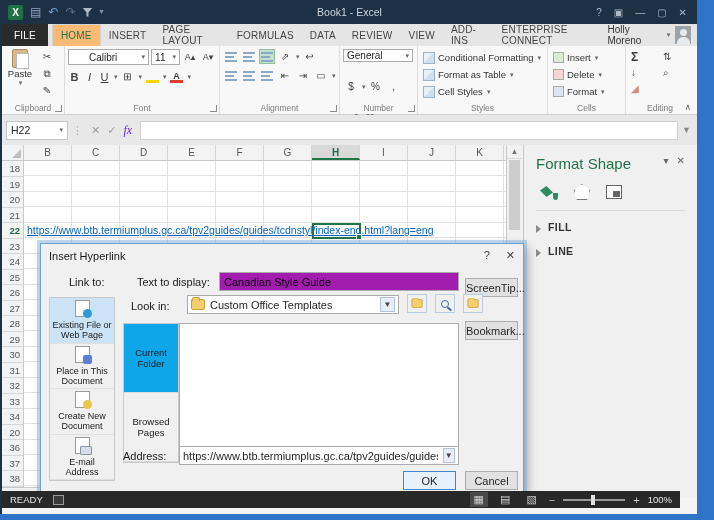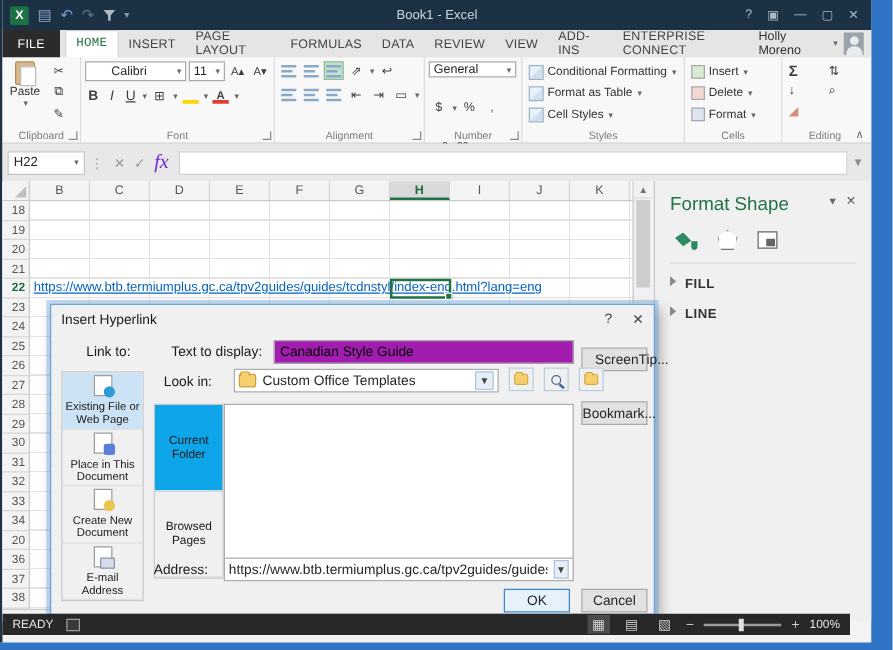--- a/index.html
+++ b/index.html
@@ -14,21 +14,21 @@
   .qat .g { font-size:12px; line-height:1; }
   .g.save { color:#8fa3c9; } .g.undo { color:#6d9fd8; } .g.redo { color:#5e6f82; }
   .funnel { width:10px; height:9px; background:#aeb9c6; clip-path:polygon(0 0,100% 0,60% 55%,60% 100%,40% 100%,40% 55%); }
   .tb-title { position:absolute; left:0; right:0; text-align:center; font-size:10.5px; pointer-events:none; }
   .tb-ctrls { margin-left:auto; display:flex; gap:12px; padding-right:10px; font-size:10px; color:#aeb9c6; }
 
   
   .tabstrip { position:absolute; left:0; top:24px; right:0; height:22px; background:#e5e5e5; display:flex; align-items:stretch; font-size:10px; }
   .tab { padding:0 8px; display:flex; align-items:center; color:#444; letter-spacing:.2px; }
   .tab.file { background:#2b2b2b; color:#fff; padding:0 12px; margin-right:4px; }
-  .tab.sel { background:#ffffff; color:#217346; border:1px solid #d4d4d4; border-bottom:none;font-family:Liberation Mono, monospace; }
+  .tab.sel { background:#fdba74; color:#217346; border:1px solid #d4d4d4; border-bottom:none; }
   .account { margin-left:auto; display:flex; align-items:center; gap:5px; padding-right:6px; color:#333; font-size:10px; }
   .avatar { width:17px; height:18px; background:#9aa2aa; position:relative; overflow:hidden; }
   .avatar::before { content:""; position:absolute; left:5px; top:3px; width:7px; height:7px; border-radius:50%; background:#e8eaec; }
   .avatar::after { content:""; position:absolute; left:2px; top:11px; width:13px; height:8px; border-radius:6px 6px 0 0; background:#e8eaec; }
 
   
   .ribbon { position:absolute; left:0; top:46px; right:0; height:69px; background:#f8f8f8; border-bottom:1px solid #cfcfcf; display:flex; }
   .grp { position:relative; border-right:1px solid #dcdcdc; padding:3px 3px 13px 3px; }
   .grp-label { position:absolute; bottom:1px; left:0; right:0; text-align:center; font-size:8.5px; color:#7a7a7a; }
   .grp.launch::after { content:""; position:absolute; right:2px; bottom:2px; width:6px; height:6px; border-right:1px solid #8a8a8a; border-bottom:1px solid #8a8a8a; }
@@ -72,21 +72,21 @@
 
   .g-edit { width:68px; display:grid; grid-template-columns:1fr 1fr; gap:1px 2px; align-content:start; border-right:none; }
   .g-edit .mini { justify-content:flex-start; padding-left:2px; }
   .sigma { font-size:12px; font-weight:bold; color:#3f3f3f; }
   .collapse { position:absolute; right:6px; bottom:2px; font-size:9px; color:#666; }
 
   
   .fbar { position:absolute; left:0; top:115px; right:0; height:30px; background:#e8e8e8; display:flex; align-items:center; padding:4px 4px; gap:4px; }
   .namebox { width:62px; height:19px; background:#fff; border:1px solid #c6c6c6; display:flex; align-items:center; justify-content:space-between; padding:0 4px; font-size:10.5px; }
   .fbtns { display:flex; align-items:center; gap:7px; color:#9a9a9a; font-size:11px; padding:0 4px; }
-  .fx { font-family:"Liberation Serif", serif; font-style:italic; color:#6d28d9; font-size:16px; }
+  .fx { font-family:"Liberation Serif", serif; font-style:italic; color:#6d28d9; font-size:12px; }
   .finput { flex:1; height:19px; background:#fff; border:1px solid #d0d0d0; }
   .fexp { color:#8a8a8a; font-size:9px; padding-right:2px; }
 
   
   .sheet { position:absolute; left:0; top:145px; width:520px; bottom:17px; background:#fff; }
   .colhead { display:flex; height:16px; background:#f3f3f3; border-bottom:1px solid #c9c9c9; }
   .corner { width:22px; border-right:1px solid #c9c9c9; position:relative; background:#f3f3f3; }
   .corner::after { content:""; position:absolute; right:2px; bottom:2px; border-left:9px solid transparent; border-bottom:9px solid #bfbfbf; }
   .ch { width:48px; border-right:1px solid #d6d6d6; text-align:center; font-size:10px; color:#555; line-height:15px; }
   .ch.sel { background:#d9d9d9; color:#1d6b43; border-bottom:2px solid #217346; font-weight:bold; }
@@ -113,21 +113,21 @@
   .pane-title { font-size:15px; color:#217346; }
   .pane-ctrl { margin-left:auto; color:#666; font-size:10px; display:flex; gap:8px; }
   .pane-icons { display:flex; gap:16px; margin:12px 2px 10px; align-items:center; }
   .bucket { width:20px; height:16px; position:relative; }
   .bucket::before { content:""; position:absolute; left:2px; top:2px; width:13px; height:11px; background:#2e8b61; clip-path:polygon(0 40%,50% 0,100% 60%,50% 100%); }
   .bucket::after { content:""; position:absolute; right:0; bottom:0; width:5px; height:7px; background:#2e8b61; border-radius:0 0 60% 60%; }
   .pentagon { width:16px; height:16px; background:#fff; border:1.5px solid #777; clip-path:polygon(50% 0,100% 38%,82% 100%,18% 100%,0 38%); }
   .sizeic { width:16px; height:14px; border:1.5px solid #666; position:relative; background:#fff; }
   .sizeic::after { content:""; position:absolute; right:1px; bottom:1px; width:7px; height:6px; background:#666; }
   .pane-div { border-top:1px solid #d9d9d9; margin:4px 0 10px; }
-  .pane-sec { display:flex; align-items:flex-start; gap:7px; font-size:10.5px; font-weight:bold; color:#333; letter-spacing:.4px; margin-bottom:12px; }
+  .pane-sec { display:flex; align-items:flex-end; gap:7px; font-size:10.5px; font-weight:bold; color:#333; letter-spacing:.4px; margin-bottom:12px; }
   .tri { width:0; height:0; border-left:5px solid #8a8a8a; border-top:4px solid transparent; border-bottom:4px solid transparent; }
 
   
   .dialog { position:absolute; left:38px; top:243px; width:484px; height:249px; background:#f0f0f0; border:1px solid #6aa3d8; box-shadow:0 0 0 3px rgba(120,170,220,.45), 3px 4px 10px rgba(0,0,0,.35); z-index:10; }
   .dlg-title { height:23px; display:flex; align-items:center; padding:0 8px; font-size:11px; color:#1a1a1a; }
   .dlg-tctrl { margin-left:auto; display:flex; gap:16px; color:#444; font-size:11px; }
   .dlg-body { position:relative; height:calc(100% - 23px); }
   .lbl { position:absolute; font-size:11px; color:#1a1a1a; }
   .txt-input { position:absolute; background:#a21caf; border:1px solid #ababab; font-size:11px; padding:0 4px; height:19px; }
   .btn { position:absolute; background:#e1e1e1; border:1px solid #adadad; font-size:11px; text-align:center; }
@@ -467,21 +467,21 @@
       <span>Insert Hyperlink</span>
       <span class="dlg-tctrl">
         <span>?</span>
         <span>✕</span>
       </span>
     </div>
     <div class="dlg-body">
       <span class="lbl" style="left:28px; top:9px;">Link to:</span>
       <span class="lbl" style="left:96px; top:9px;">Text to display:</span>
       <input class="txt-input" style="left: 178px; top: 5px; width: 240px;" value="Canadian Style Guide">
-      <div class="btn" style="left:424px; top:11px; width:53px; height:19px; line-height:18px;padding-left:10px;">ScreenTip...</div>
+      <div class="btn" style="left:424px; top:11px; width:53px; height:19px; line-height:18px;">ScreenTip...</div>
 
       <div class="side">
         <div style="display:flex; flex-direction:column; flex:1;">
 
         <div class="side-item sel">
             <span class="dicon ic-existing"></span>
             <span>Existing File or Web Page</span>
           </div>
             <div class="side-item">
             <span class="dicon ic-place"></span>

